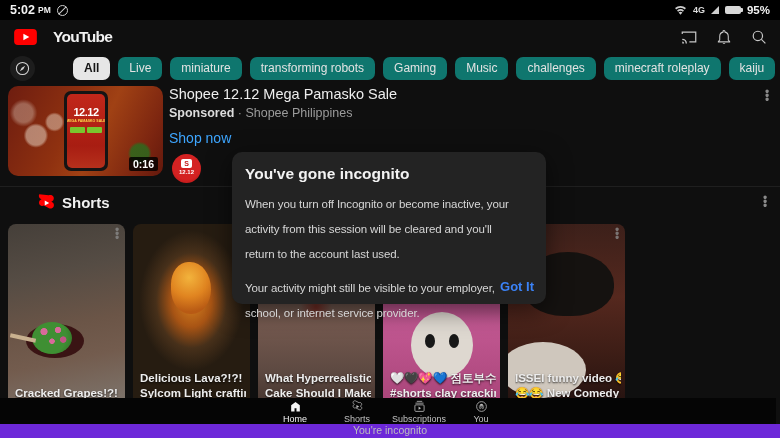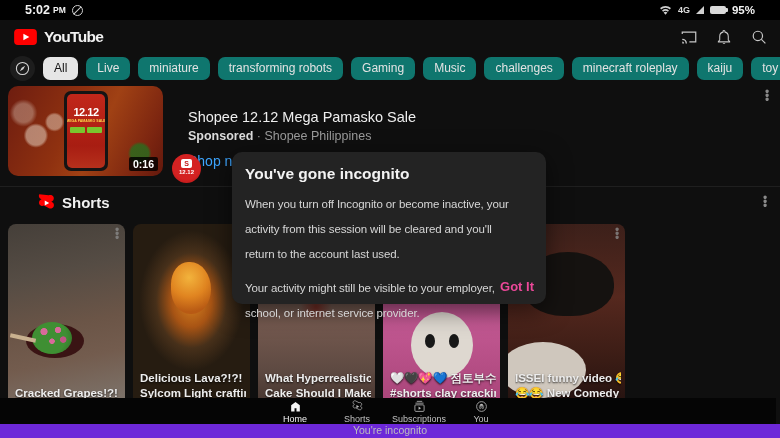--- a/index.html
+++ b/index.html
@@ -2,46 +2,46 @@
 <html><head>
 <meta charset="utf-8">
 <style>
   * { margin:0; padding:0; box-sizing:border-box; }
   html,body { background:#000; }
   body { font-family:"Liberation Sans", sans-serif; }
   .screen { position:relative; width:780px; height:438px; background:#0f0f0f; overflow:hidden; }
 
   
   .status-bar { position:absolute; left:0; top:0; width:780px; height:20px; background:#000;
-    display:flex; align-items:center; justify-content:space-between; padding:0 25px; }
+    display:flex; align-items:center; justify-content:space-between; padding:0 10px; }
   .sb-left, .sb-right { display:flex; align-items:center; gap:6px; }
   .sb-time { color:#f2f2f2; font-size:12.5px; font-weight:bold; }
   .sb-merid { font-size:8.5px; font-weight:bold; color:#f2f2f2; margin-left:-3px; }
   .mute-ico { width:11px; height:11px; border:1.3px solid #cfcfcf; border-radius:50%; position:relative; }
   .mute-ico::after { content:""; position:absolute; left:-1px; top:4px; width:11px; height:1.3px;
     background:#cfcfcf; transform:rotate(-45deg); }
   .sb-net { color:#dcdcdc; font-size:9px; font-weight:bold; }
   .sig-tri { width:0; height:0; border-left:8px solid transparent; border-bottom:8px solid #cfcfcf; }
   .battery { width:16px; height:8px; background:#d8d8d8; border-radius:2px; position:relative; }
   .battery::after { content:""; position:absolute; right:-2.5px; top:2px; width:2px; height:4px; background:#d8d8d8; border-radius:0 1px 1px 0; }
   .sb-batt-pct { color:#f2f2f2; font-size:11.5px; font-weight:bold; }
 
   
   .app-header { position:absolute; left:0; top:20px; width:780px; height:34px; }
-  .brand { position:absolute; left:14px; top:8px; display:flex; align-items:center; gap:7px; }
+  .brand { position:absolute; left:14px; top:8px; display:flex; align-items:center; gap:16px; }
   .wordmark { color:#f1f1f1; font-size:15.5px; font-weight:bold; letter-spacing:-0.7px; }
   .header-icons { position:absolute; right:12px; top:8px; display:flex; align-items:center; gap:17px; }
   .hicon { width:18px; height:18px; display:block; }
 
   
   .chips-row { position:absolute; left:0; top:55px; width:780px; height:26px; display:flex;
     align-items:center; gap:8px; padding-left:10px; overflow:hidden; }
   .chip { flex:0 0 auto; height:23px; border-radius:7px; background:#0f766e; color:#e3e3e3;
     font-size:12px; display:flex; align-items:center; padding:0 11px; white-space:nowrap; }
-  .chip.selected { background:#e6e6e6; color:#141414; font-weight:normal; }
+  .chip.selected { background:#e6e6e6; color:#141414; font-weight:bold;margin-left:30px; }
   .chip-compass { width:25px; height:25px; border-radius:50%; background:#1d1d1d; display:flex;
     align-items:center; justify-content:center; padding:0; }
 
   
   .ad-section { position:absolute; left:0; top:86px; width:780px; height:98px; }
   .ad-thumb { position:absolute; left:8px; top:0; width:155px; height:90px; border-radius:10px; overflow:hidden;
     background:
       radial-gradient(circle at 18% 55%, rgba(235,222,205,.5) 0 7%, rgba(235,222,205,0) 9%),
       radial-gradient(circle at 30% 40%, rgba(240,228,210,.45) 0 6%, rgba(240,228,210,0) 8%),
       radial-gradient(circle at 10% 30%, rgba(220,200,185,.4) 0 6%, rgba(220,200,185,0) 9%),
@@ -49,21 +49,21 @@
       linear-gradient(115deg, #6e1d10 0%, #8f3110 40%, #a04114 58%, #7c2510 85%, #63180c 100%); }
   .ad-phone { position:absolute; left:56px; top:5px; width:44px; height:80px; background:#141414; border-radius:7px; padding:3px; }
   .ad-phone-screen { width:100%; height:100%; border-radius:5px; background:linear-gradient(180deg,#c2271a,#a81d12 70%,#b5301c);
     display:flex; flex-direction:column; align-items:center; overflow:hidden; }
   .ad-phone-big { color:#fff; font-weight:bold; font-size:11px; margin-top:12px; letter-spacing:-0.5px; }
   .ad-phone-small { color:#ffd94d; font-weight:bold; font-size:3.5px; margin-top:1px; white-space:nowrap; }
   .ad-phone-strips { display:flex; gap:2px; margin-top:4px; }
   .strip { width:15px; height:6px; background:#7ac52e; border-radius:1px; }
   .duration-badge { position:absolute; right:5px; bottom:5px; background:rgba(0,0,0,.82); color:#fff;
     font-size:10.5px; font-weight:bold; border-radius:2px; padding:1px 4px; }
-  .ad-meta { position:absolute; left:188px; top:0; width:430px;margin-top:23px; }
+  .ad-meta { position:absolute; left:169px; top:0; width:430px; }
   .ad-title { color:#eeeeee; font-size:14.5px; font-weight:400; }
   .ad-sub { color:#9b9b9b; font-size:12.5px; margin-top:5px; }
   .ad-sponsor-line { font-size:12.5px; margin-top:4px; color:#9b9b9b; }
   .ad-sponsor-line b { color:#dcdcdc; }
   .ad-cta { color:#3ea6ff; font-size:14px; margin-top:10px; display:inline-block; }
   .ad-avatar { position:absolute; left:172px; top:68px; width:29px; height:29px; border-radius:50%;
     background:radial-gradient(circle at 50% 40%, #d42222 60%, #b01212); display:flex; flex-direction:column; align-items:center; }
   .ad-avatar-bag { width:11px; height:9px; background:#fff; border-radius:2px; margin-top:5px;
     display:flex; align-items:center; justify-content:center; color:#c21717; font-size:7px; font-weight:bold; }
   .ad-avatar-text { color:#fff; font-size:6px; font-weight:bold; margin-top:0.5px; }
@@ -119,21 +119,21 @@
 
   .incog-bar { position:absolute; left:0; top:424px; width:780px; height:22px; background:#6d28d9;
     display:flex; align-items:flex-start; justify-content:center; color:#bdbdbd; font-size:10.5px; }
 
   
   .dialog { position:absolute; left:232px; top:152px; width:314px; height:152px; background:#232323;
     border-radius:10px; padding:13px 13px 10px 13px; box-shadow:0 6px 24px rgba(0,0,0,.55); }
   .dialog-title { color:#f3f3f3; font-size:15.5px; font-weight:bold; }
   .dialog-body { color:#d6d6d6; font-size:11.5px; line-height:25px; margin-top:9px; white-space:pre; letter-spacing:-0.1px; }
   .dialog-actions { position:absolute; right:12px; bottom:9px; }
-  .dialog-btn { color:#ec4899; font-size:13px; font-weight:bold; background:none; border:none; cursor:pointer;
+  .dialog-btn { color:#3b82f6; font-size:13px; font-weight:bold; background:none; border:none; cursor:pointer;
     font-family:"Liberation Sans", sans-serif; }
 </style>
 </head>
 <body>
 
 <div class="screen">
 
   <div class="status-bar">
     <div class="sb-left">
       <span class="sb-time">5:02</span>

